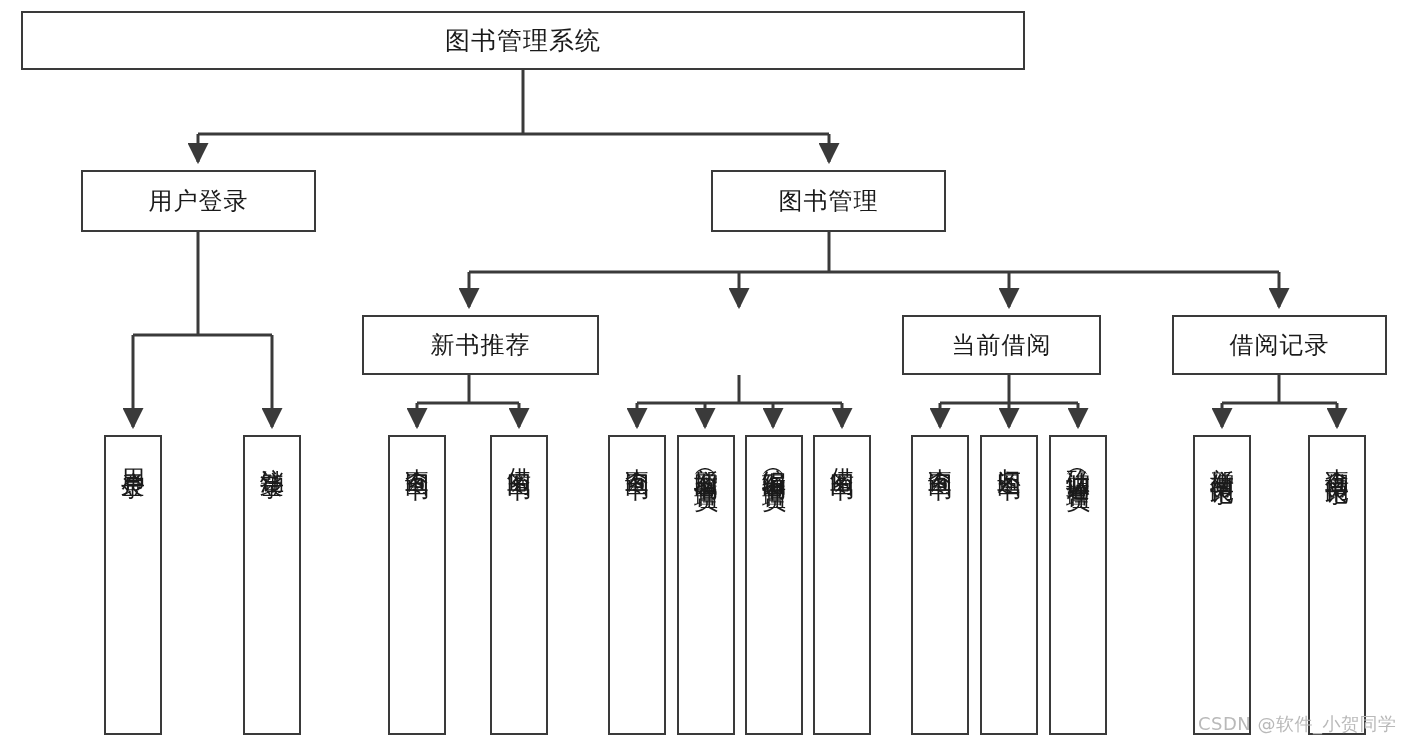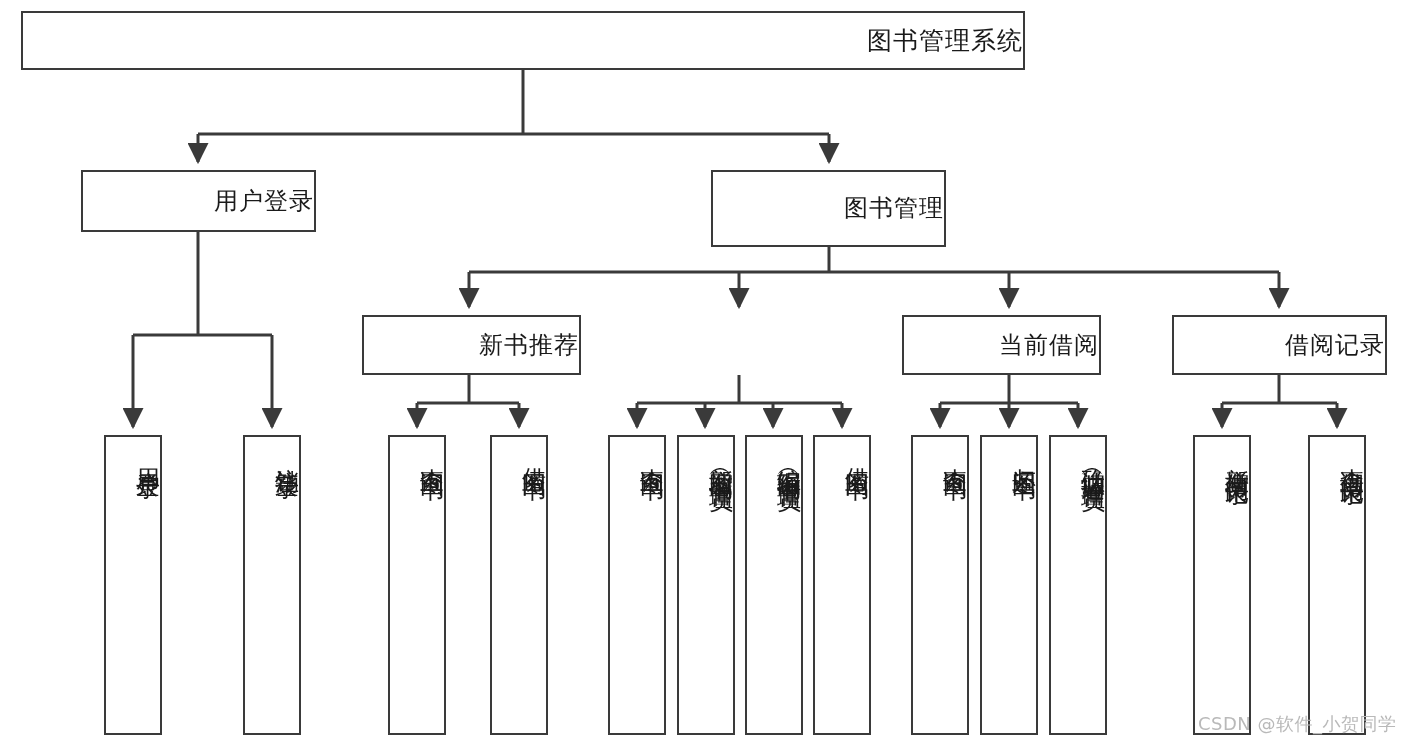--- a/index.html
+++ b/index.html
@@ -14,21 +14,21 @@
   #canvas{position:absolute;left:0;top:0;width:1405px;height:747px;}
   svg.lines{position:absolute;left:0;top:0;width:1405px;height:747px;pointer-events:none;}
 
   .node{
     position:absolute;
     box-sizing:border-box;
     background:#ffffff;
     border:2.5px solid #3a3a3a;
     display:flex;
     align-items:center;
-    justify-content:flex-end;
+    justify-content:center;
     color:#1a1a1a;
     z-index:2;
   }
   .node .label{
     display:block;
     text-align:center;
     white-space:nowrap;
     line-height:1.12;
   }
   
@@ -117,25 +117,25 @@
     </g>
   </svg>
 
   <div class="node h root" style="left:21px;top:11px;width:1004px;height:59px;">
     <span class="label">图书管理系统</span>
   </div>
 
   <div class="node h" style="left:81px;top:170px;width:235px;height:62px;">
     <span class="label">用户登录</span>
   </div>
-  <div class="node h" style="left:711px;top:170px;width:235px;height:77px;">
+  <div class="node h" style="left:711px;top:170px;width:235px;height:62px;">
     <span class="label">图书管理</span>
   </div>
 
-  <div class="node h" style="left:362px;top:315px;width:219px;height:60px;">
+  <div class="node h" style="left:362px;top:315px;width:237px;height:60px;">
     <span class="label">新书推荐</span>
   </div>
   <div class="node h" style="left:902px;top:315px;width:199px;height:60px;">
     <span class="label">当前借阅</span>
   </div>
   <div class="node h" style="left:1172px;top:315px;width:215px;height:60px;">
     <span class="label">借阅记录</span>
   </div>
 
   <div class="node v" style="left:104px;top:435px;width:58px;height:300px;">

